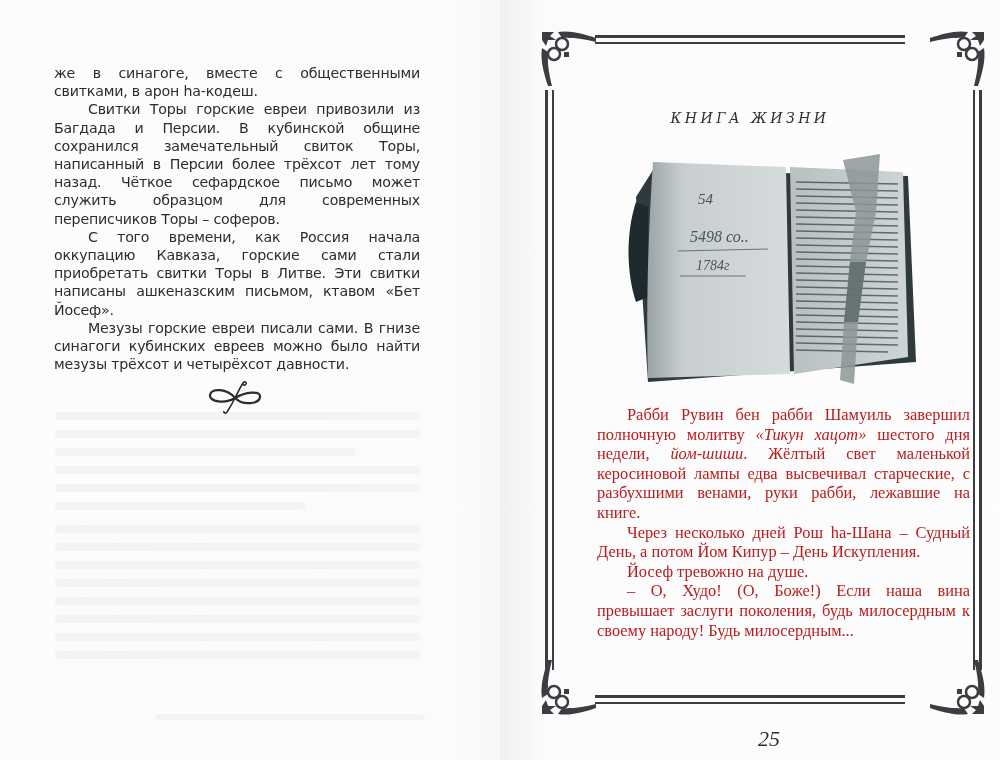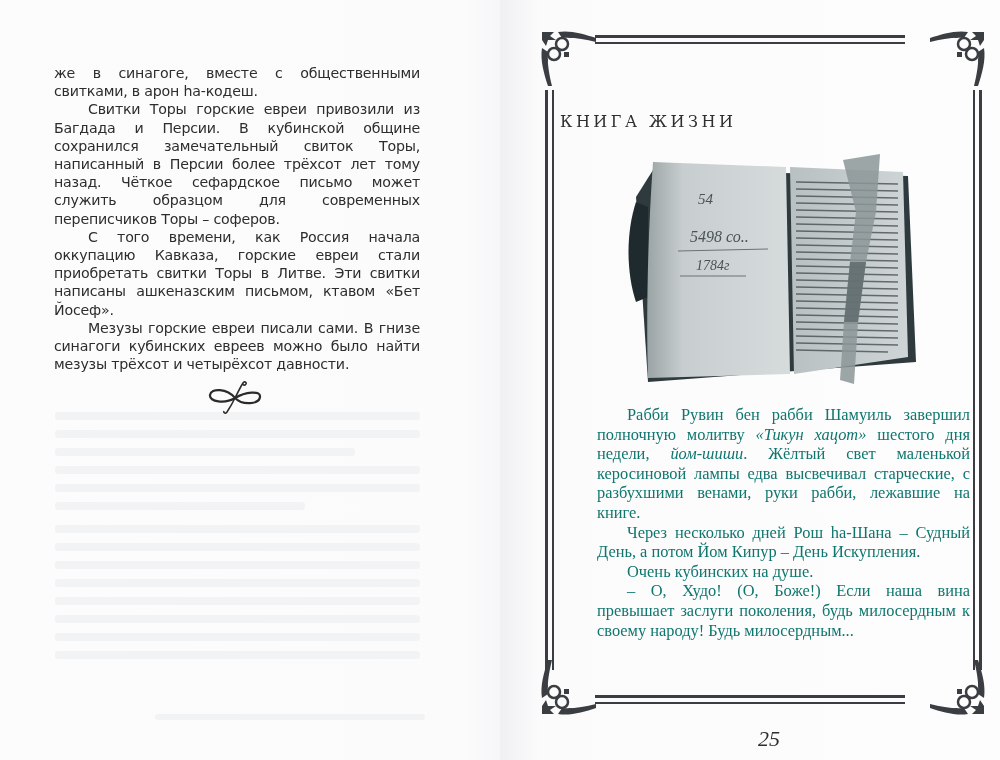--- a/index.html
+++ b/index.html
@@ -36,33 +36,33 @@
   
   .page-right {
     position: absolute; left: 500px; top: 0; width: 500px; height: 760px;
     background: linear-gradient(to right, #f0f0f2 0%, #fbfbfc 8%, #fdfdfd 100%);
   }
   .frame-line { position: absolute; background: #3a3d41; }
   .corner { position: absolute; width: 56px; height: 56px; }
 
   .chapter-title {
     position: absolute; left: 560px; top: 101px; width: 380px;
-    text-align: left;
-    font-family: "DejaVu Serif", serif; font-size: 16px;
-    letter-spacing: 3.5px; color: #2e2e2e; font-weight: normal;
+    text-align: center;
+    font-family: "DejaVu Serif", serif; font-size: 14px;
+    letter-spacing: 3.5px; color: #2e2e2e; font-weight: normal; font-style: italic;
   }
 
   .photo {
     position: absolute; left: 618px; top: 152px; width: 302px; height: 235px;
   }
 
   .right-text {
     position: absolute; left: 597px; top: 405px; width: 373px;
     font-family: "Liberation Serif", serif;
-    font-size: 16.4px; line-height: 19.6px; color: #0f766e;
+    font-size: 16.4px; line-height: 19.6px; color: #b91c1c;
     text-align: justify;
   }
   .right-text p { margin: 0; text-indent: 30px; }
   .right-text .em { font-style: italic; }
 
   .page-number {
     position: absolute; left: 720px; top: 726px; width: 60px; text-align: right;
     font-family: "Liberation Serif", serif; font-size: 22px; font-style: italic;
     color: #2e2e2e;
   }
@@ -86,21 +86,21 @@
     <div class="bleed" style="top:579px"></div>
     <div class="bleed" style="top:597px"></div>
     <div class="bleed" style="top:615px"></div>
     <div class="bleed" style="top:633px"></div>
     <div class="bleed" style="top:651px"></div>
     <div class="bleed" style="top:714px;left:155px;width:270px;height:6px"></div>
 
     <div class="left-text" id="left-text">
         <p><span>же в синагоге, вместе с общественными свитками, в арон hа-кодеш.</span></p>
         <p class="indent"><span>Свитки Торы горские евреи привозили из Багдада и Персии. В кубинской общине сохранился замечательный свиток Торы, написанный в Персии более трёхсот лет тому назад. Чёткое сефардское письмо может служить образцом для современных переписчиков Торы – </span><span class="em">соферов</span><span>.</span></p>
-        <p class="indent"><span>С того времени, как Россия начала оккупацию Кавказа, горские евреи стали приобретать свитки Торы в Литве. Эти свитки написаны ашкеназским письмом, ктавом </span><span class="em">«Бет Йосеф»</span><span>.</span></p>
+        <p class="indent"><span>С того времени, как Россия начала оккупацию Кавказа, горские сами стали приобретать свитки Торы в Литве. Эти свитки написаны ашкеназским письмом, ктавом </span><span class="em">«Бет Йосеф»</span><span>.</span></p>
         <p class="indent"><span>Мезузы горские евреи писали сами. В гнизе синагоги кубинских евреев можно было найти мезузы трёхсот и четырёхсот давности.</span></p>
       </div>
 
     <svg class="flourish" viewBox="0 0 60 36">
       <path d="M30 18 C22 8, 6 8, 5 15 C4 22, 20 24, 30 18 C40 12, 56 10, 55 17 C54 24, 38 26, 30 18 Z" fill="none" stroke="#2b2b2b" stroke-width="2.2"></path>
       <path d="M30 18 C33 12, 36 6, 38 3 C39 1, 42 2, 41 4 C40 6, 37 5, 38 3" fill="none" stroke="#2b2b2b" stroke-width="1.6"></path>
       <path d="M30 18 C27 24, 24 29, 22 32 C21 34, 18 33, 19 31" fill="none" stroke="#2b2b2b" stroke-width="1.6"></path>
     </svg>
   </div>
 
@@ -227,18 +227,18 @@
       <line x1="178" y1="198" x2="270" y2="200"></line>
     </g>
 
     <path d="M225 8 L262 2 L258 60 L248 110 L240 170 L236 232 L222 228 L226 170 L232 110 L238 60 Z" fill="#8c9698" opacity="0.85"></path>
     <path d="M232 110 L248 110 L240 170 L226 170 Z" fill="#5d686b" opacity="0.8"></path>
   </svg>
 
   <div class="right-text" id="right-text">
       <p class="indent"><span>Рабби Рувин бен рабби Шамуиль завершил полночную молитву </span><span class="em">«Тикун хацот»</span><span> шестого дня недели, </span><span class="em">йом-шиши</span><span>. Жёлтый свет маленькой керосиновой лампы едва высвечивал старческие, с разбухшими венами, руки рабби, лежавшие на книге.</span></p>
       <p class="indent"><span>Через несколько дней Рош hа-Шана – Судный День, а потом Йом Кипур – День Искупления.</span></p>
-      <p class="indent"><span>Очень кубинских на душе.</span></p>
+      <p class="indent"><span>Йосеф тревожно на душе.</span></p>
       <p class="indent"><span>– О, Худо! (О, Боже!) Если наша вина превышает заслуги поколения, будь милосердным к своему народу! Будь милосердным...</span></p>
     </div>
 
   <div class="page-number">25</div>
 </div>
 
 </body></html>

